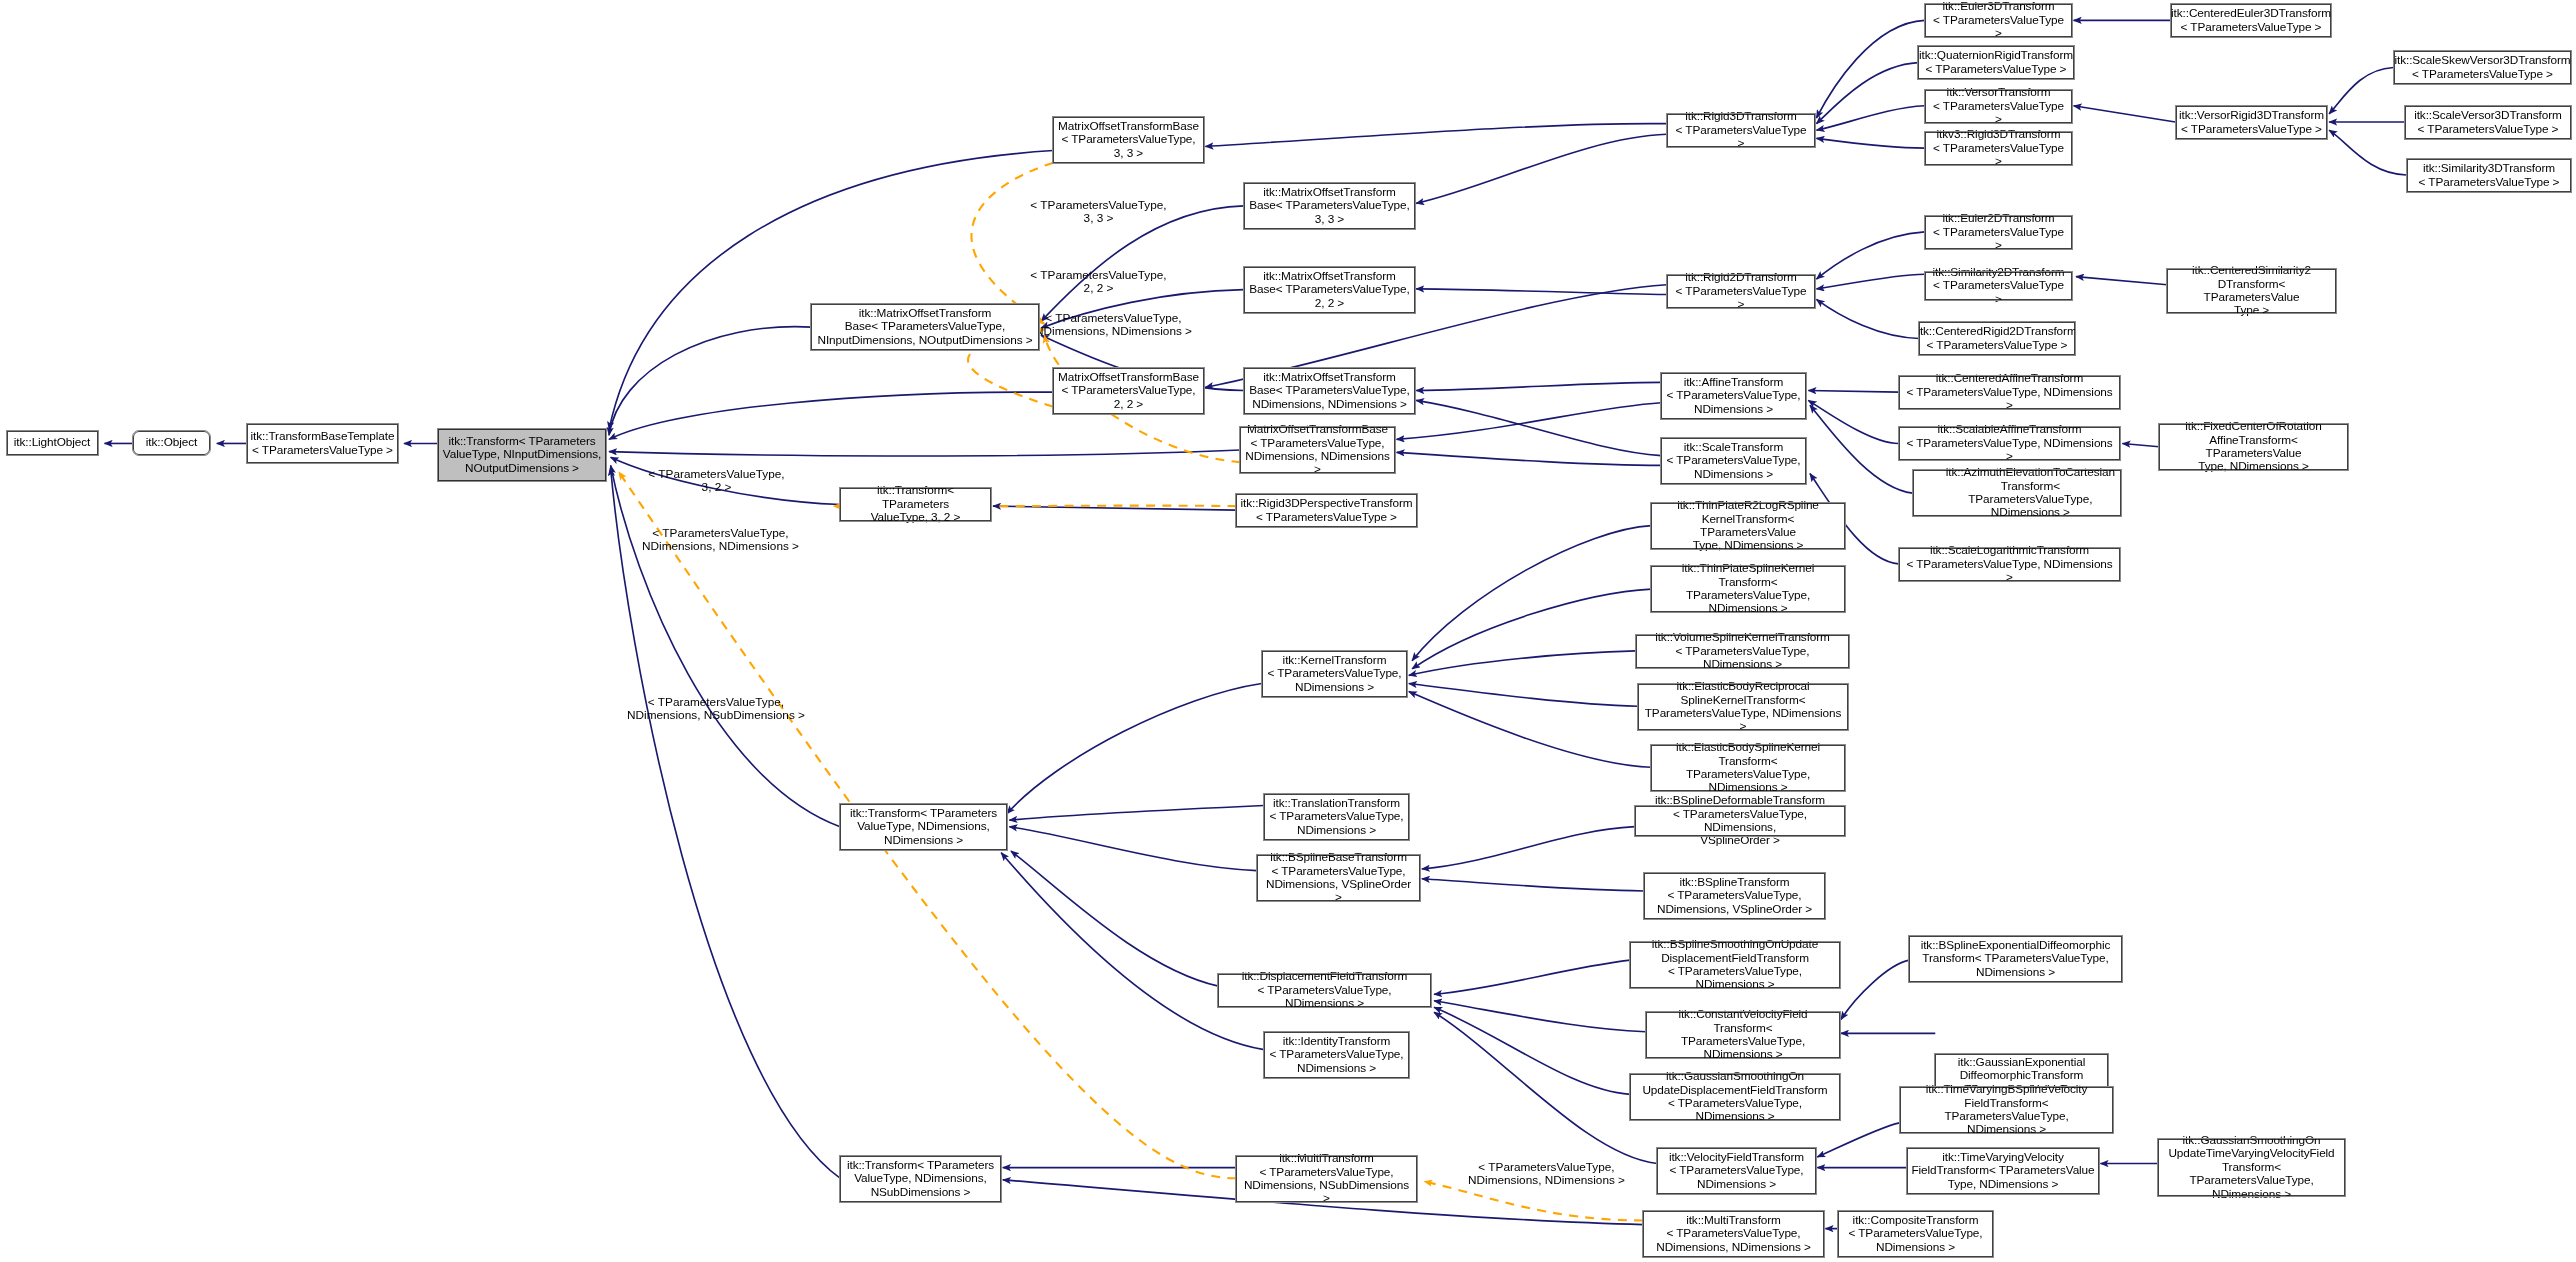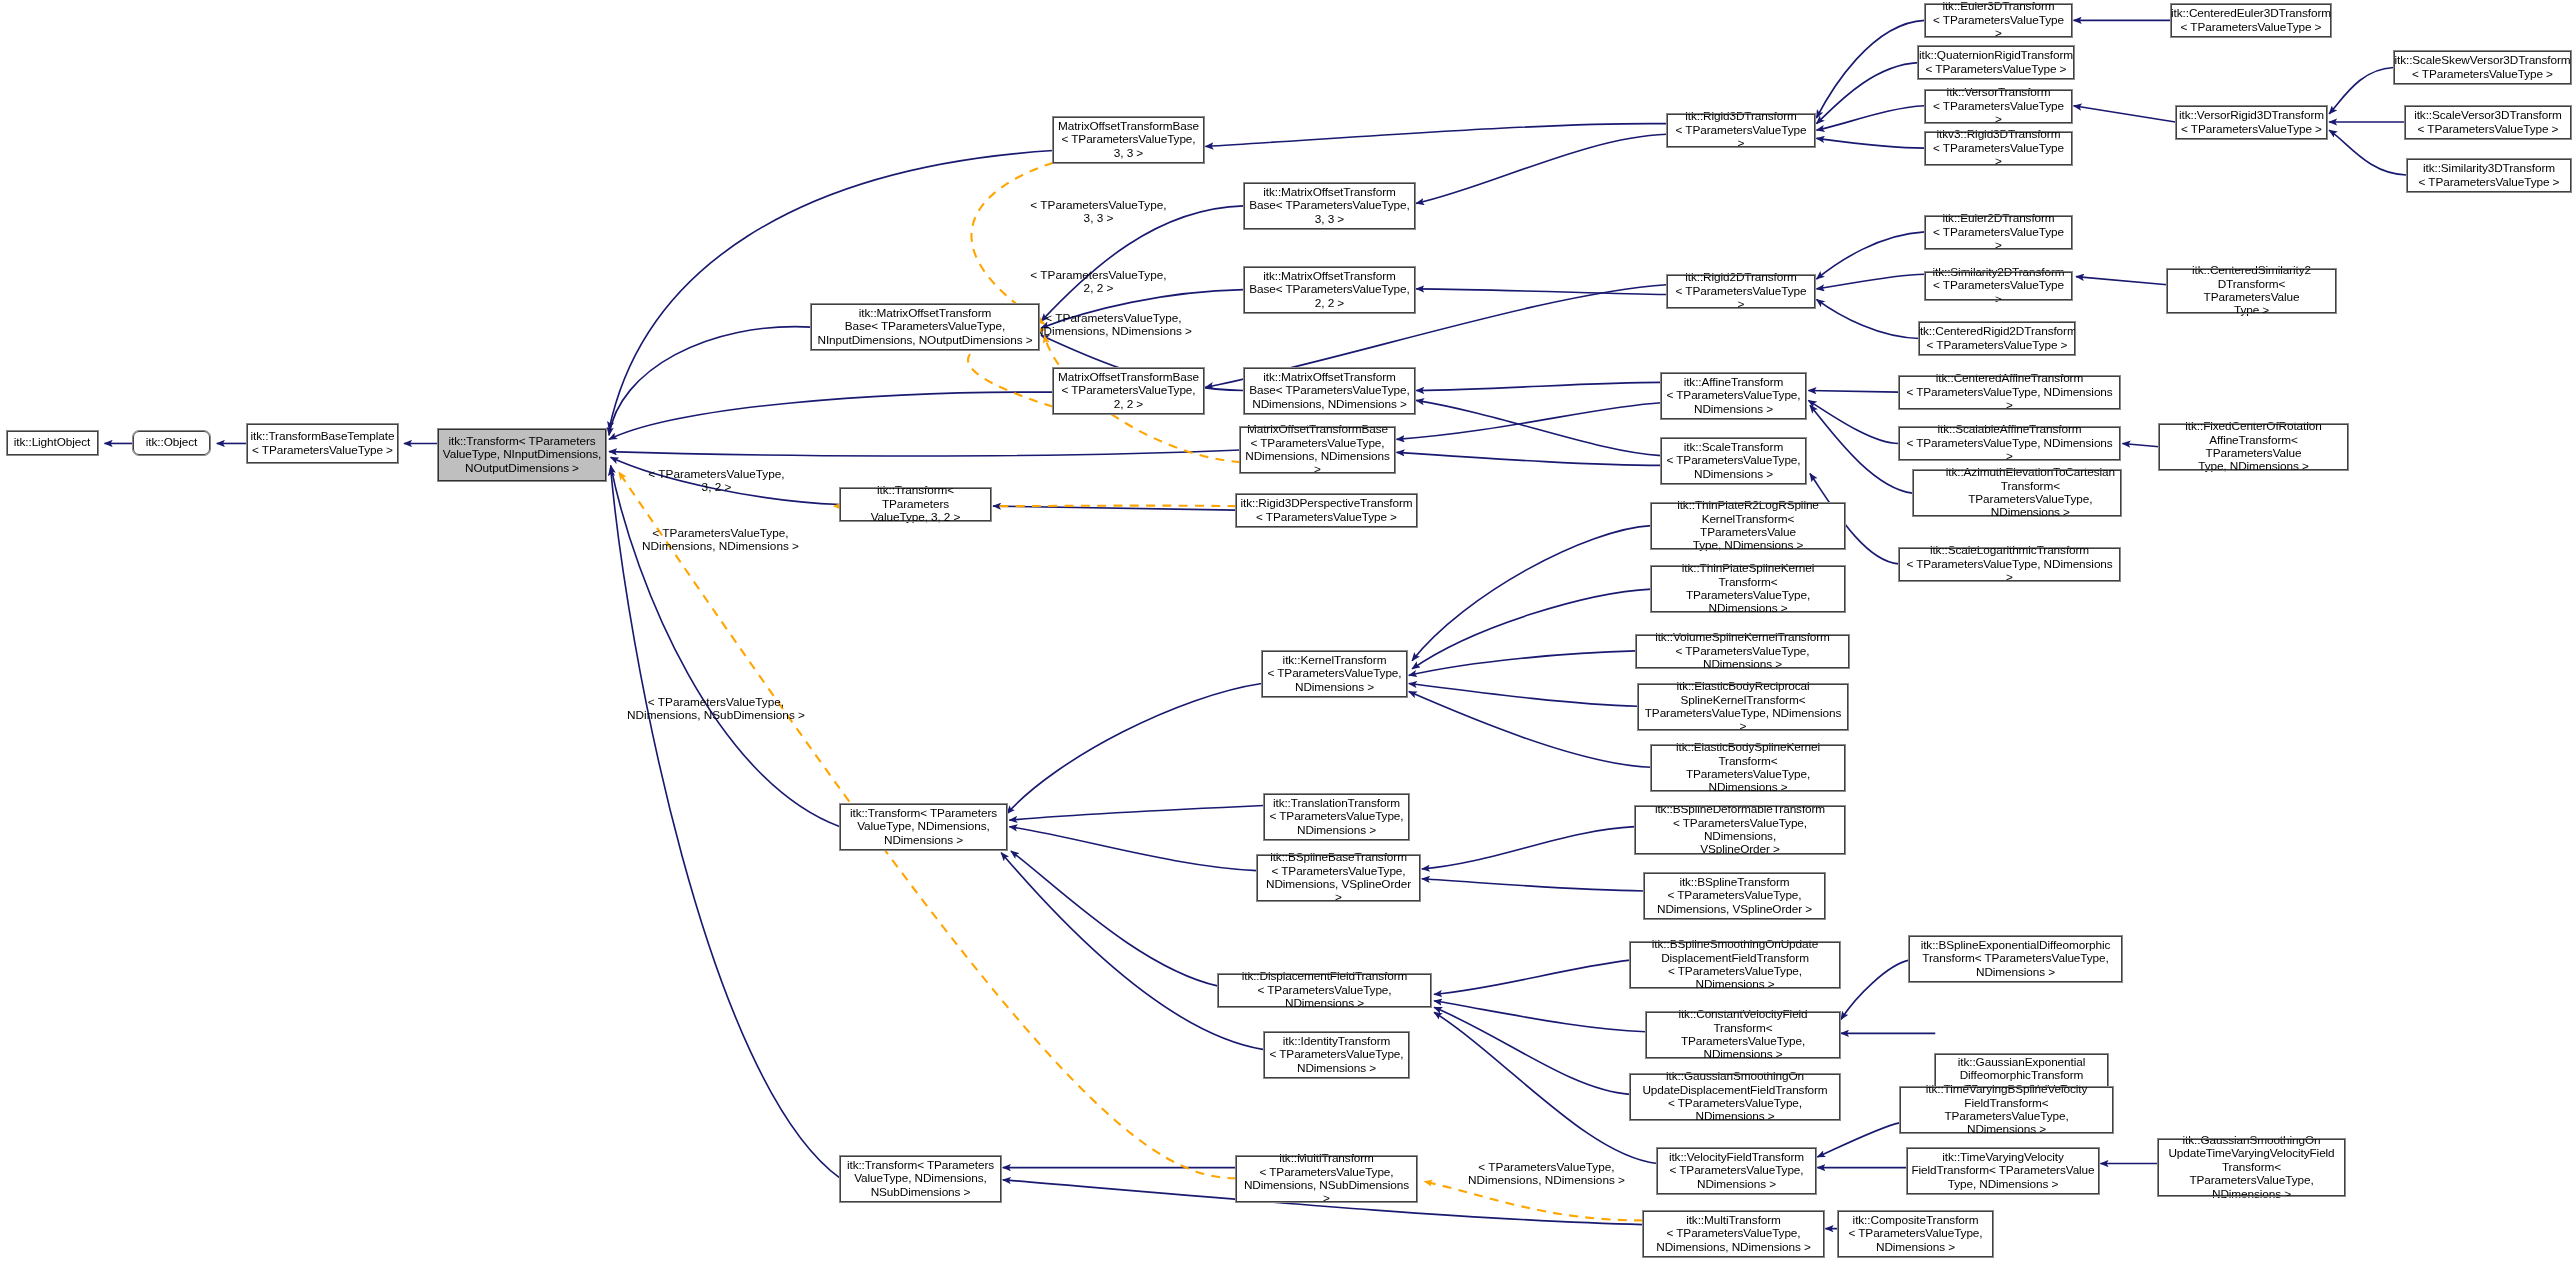--- a/index.html
+++ b/index.html
@@ -264,21 +264,21 @@
 NDimensions &gt;</div>
       <div class="node" style="left: 840px; top: 804px; width: 167px; height: 46px;">itk::Transform&lt; TParameters
 ValueType, NDimensions,
 NDimensions &gt;</div>
       <div class="node" style="left: 1264px; top: 794px; width: 145px; height: 46px;">itk::TranslationTransform
 &lt; TParametersValueType,
 NDimensions &gt;</div>
       <div class="node" style="left: 1257px; top: 855px; width: 163px; height: 46px;">itk::BSplineBaseTransform
 &lt; TParametersValueType,
  NDimensions, VSplineOrder &gt;</div>
-      <div class="node" style="left: 1635px; top: 806px; width: 210px; height: 48px;">itk::BSplineDeformableTransform
+      <div class="node" style="left: 1635px; top: 806px; width: 210px; height: 30px;">itk::BSplineDeformableTransform
 &lt; TParametersValueType, NDimensions,
 VSplineOrder &gt;</div>
       <div class="node" style="left: 1644px; top: 873px; width: 181px; height: 46px;">itk::BSplineTransform
 &lt; TParametersValueType,
  NDimensions, VSplineOrder &gt;</div>
       <div class="node" style="left: 1218px; top: 974px; width: 213px; height: 33px;">itk::DisplacementFieldTransform
 &lt; TParametersValueType, NDimensions &gt;</div>
       <div class="node" style="left: 1264px; top: 1032px; width: 145px; height: 46px;">itk::IdentityTransform
 &lt; TParametersValueType,
 NDimensions &gt;</div>

